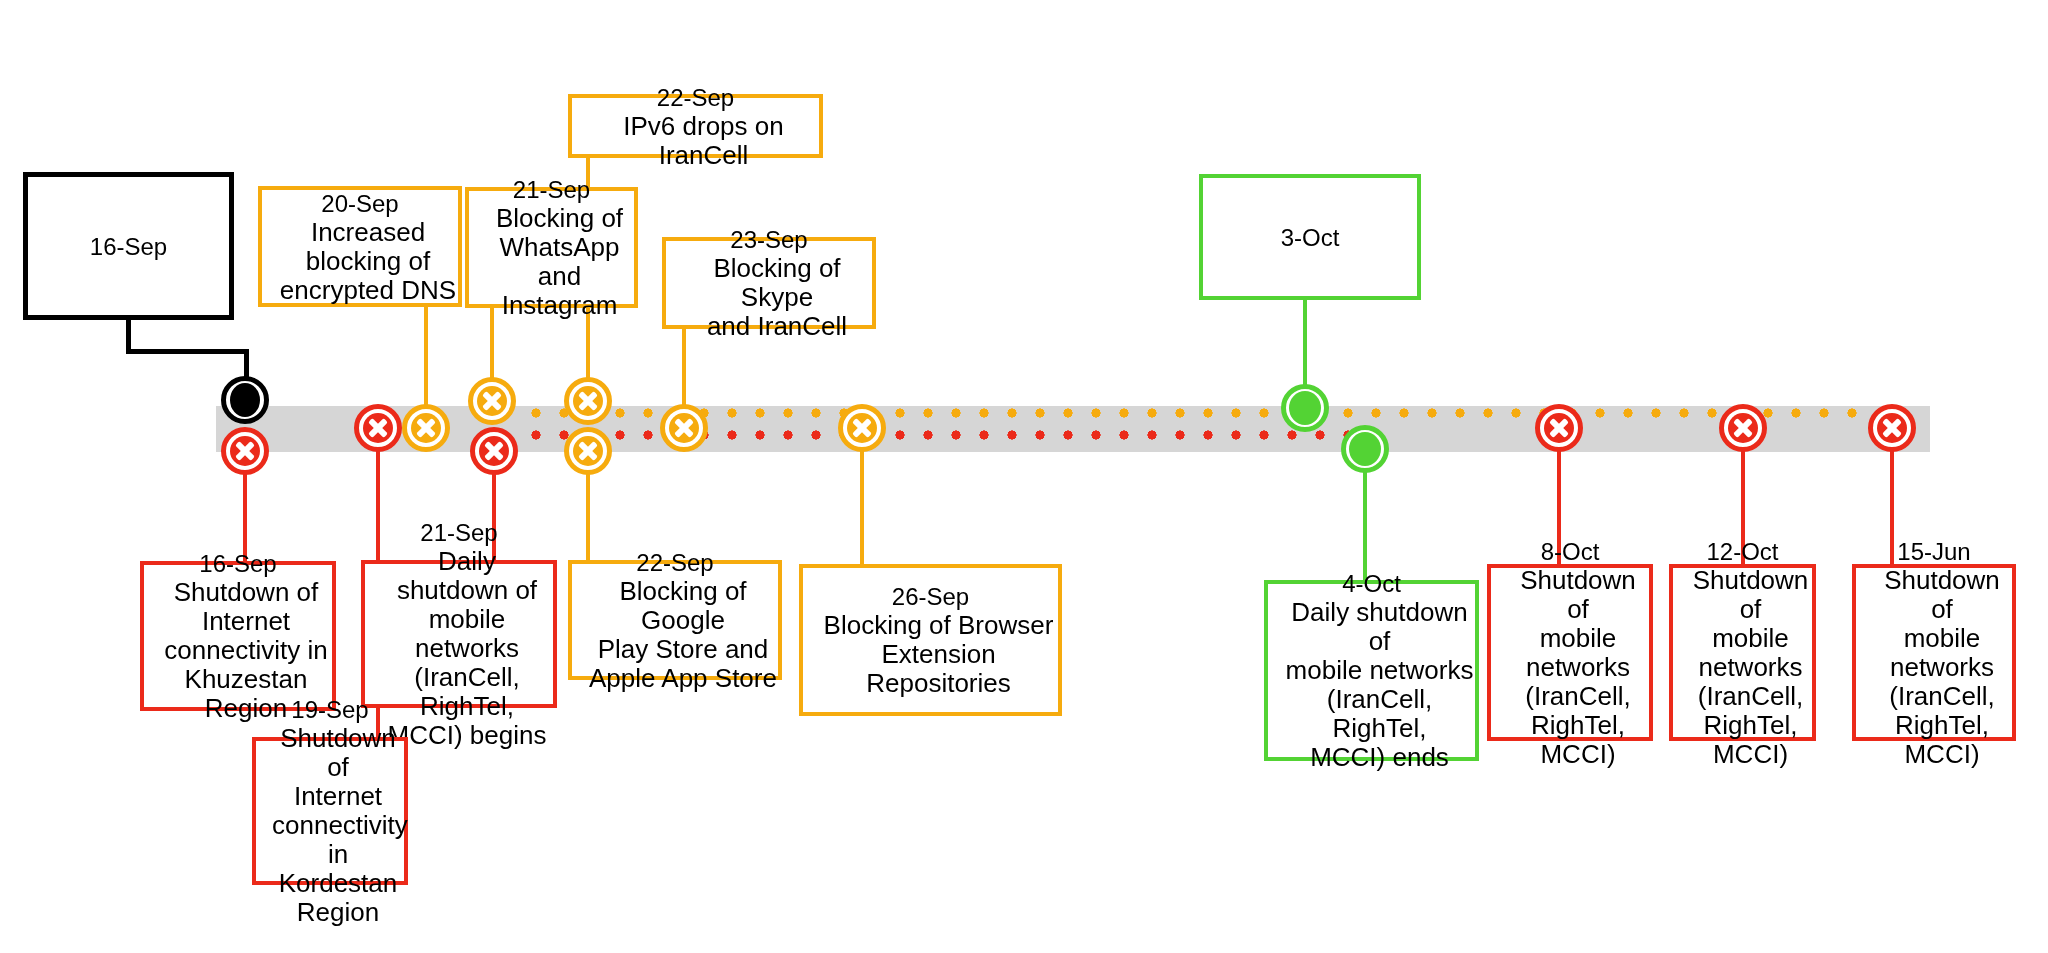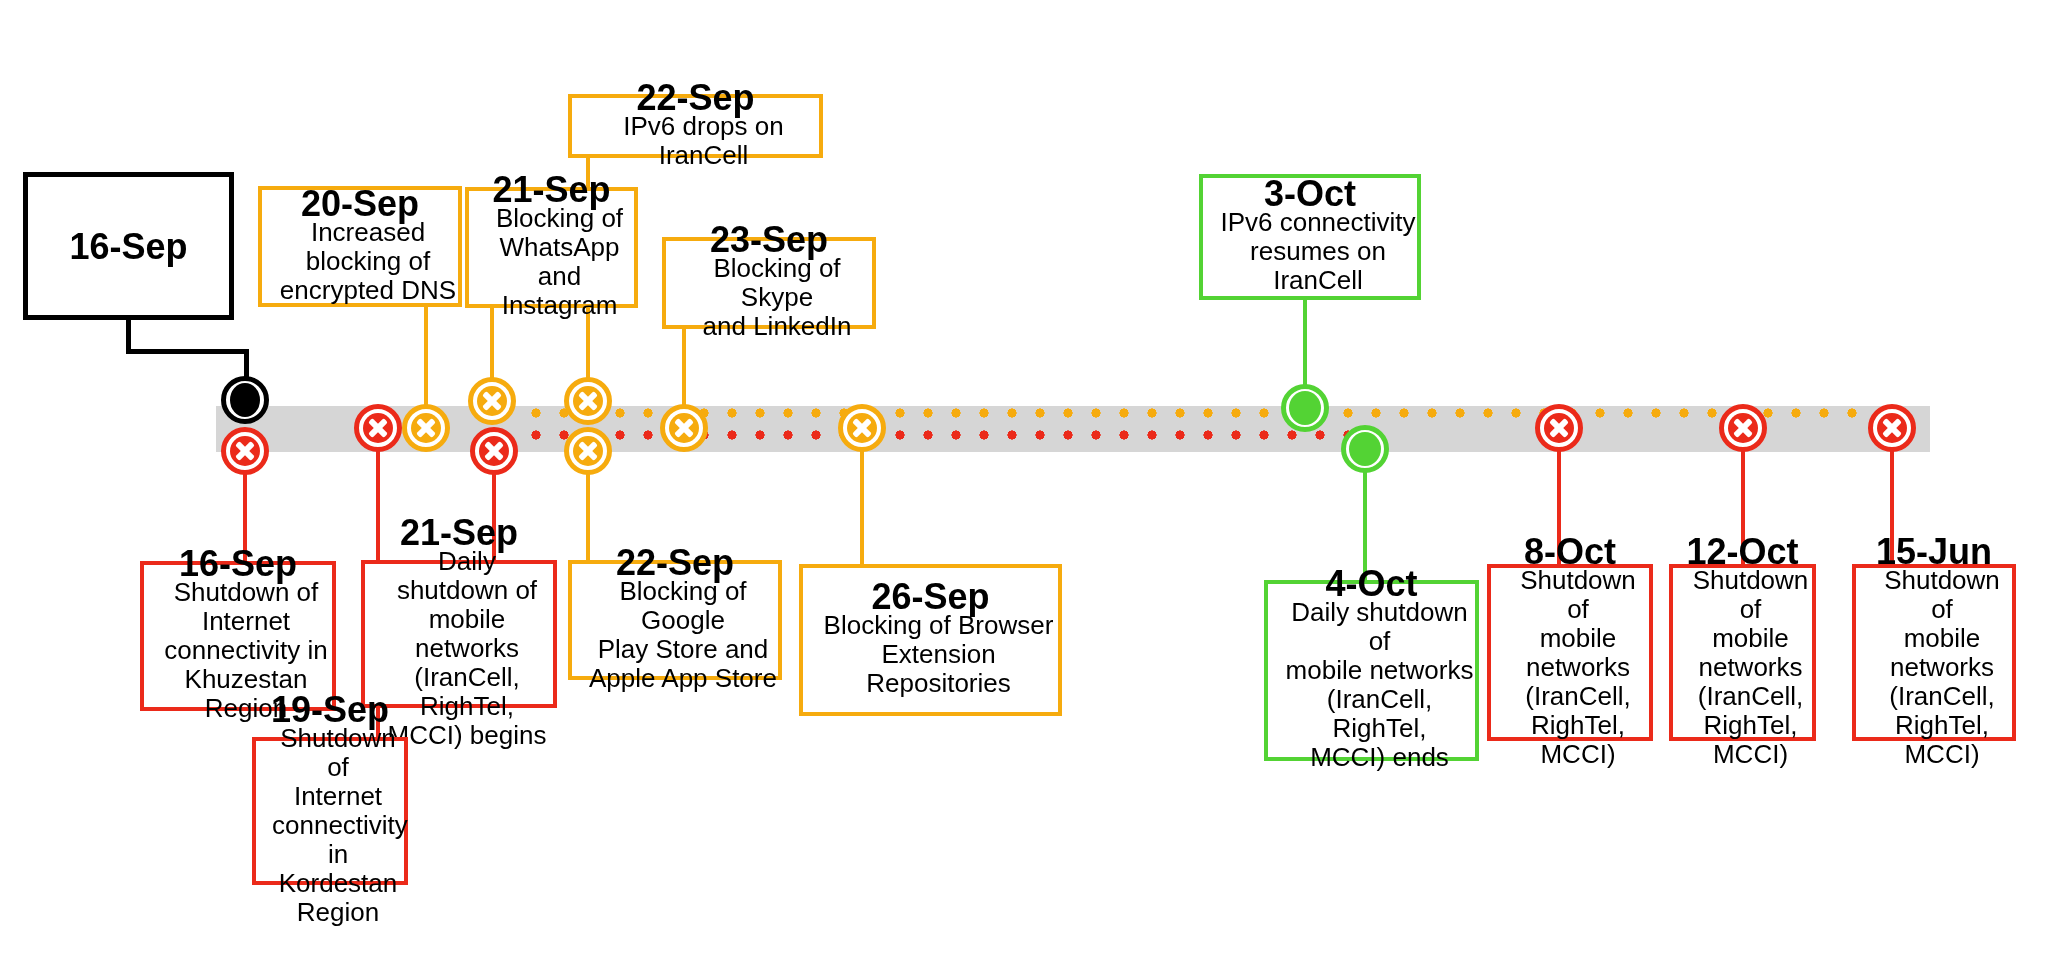--- a/index.html
+++ b/index.html
@@ -68,21 +68,21 @@
   .core.x::before{transform:translate(-50%,-50%) rotate(45deg);}
   .core.x::after{transform:translate(-50%,-50%) rotate(-45deg);}
   
   .box{
     position:absolute;box-sizing:border-box;
     background:#ffffff;border:4px solid;
     display:flex;flex-direction:column;justify-content:center;
     text-align:center;z-index:30;
     font-size:26px;line-height:29px;color:#000;
   }
-  .box .date{font-weight:bold;font-size:36px;}
+  .box .date{font-weight:normal;font-size:24px;}
   .box .body{white-space:pre-line;padding-left:16px;}
   .b-orange{border-color:var(--orange);}
   .b-red{border-color:var(--red);}
   .b-green{border-color:var(--green);}
   .b-black{border-color:var(--black);border-width:5px;}
 </style>
 </head>
 <body>
 
 <div class="stage">
@@ -170,27 +170,24 @@
 WhatsApp and
 Instagram</div>
   </div>
   <div class="box b-orange" style="left:568px;top:94px;width:255px;height:64px">
     <div class="date">22-Sep</div>
     <div class="body">IPv6 drops on IranCell</div>
   </div>
   <div class="box b-orange" style="left:662px;top:237px;width:214px;height:92px">
     <div class="date">23-Sep</div>
     <div class="body">Blocking of Skype
-and LinkedIn</div>
+and IranCell</div>
   </div>
   <div class="box b-green" style="left:1199px;top:174px;width:222px;height:126px">
     <div class="date">3-Oct</div>
-    <div class="body">IPv6 connectivity
-resumes on
-IranCell</div>
   </div>
 
   <div class="box b-red" style="left:140px;top:561px;width:196px;height:150px">
     <div class="date">16-Sep</div>
     <div class="body">Shutdown of
 Internet
 connectivity in
 Khuzestan Region</div>
   </div>
   <div class="box b-red" style="left:361px;top:560px;width:196px;height:148px">

